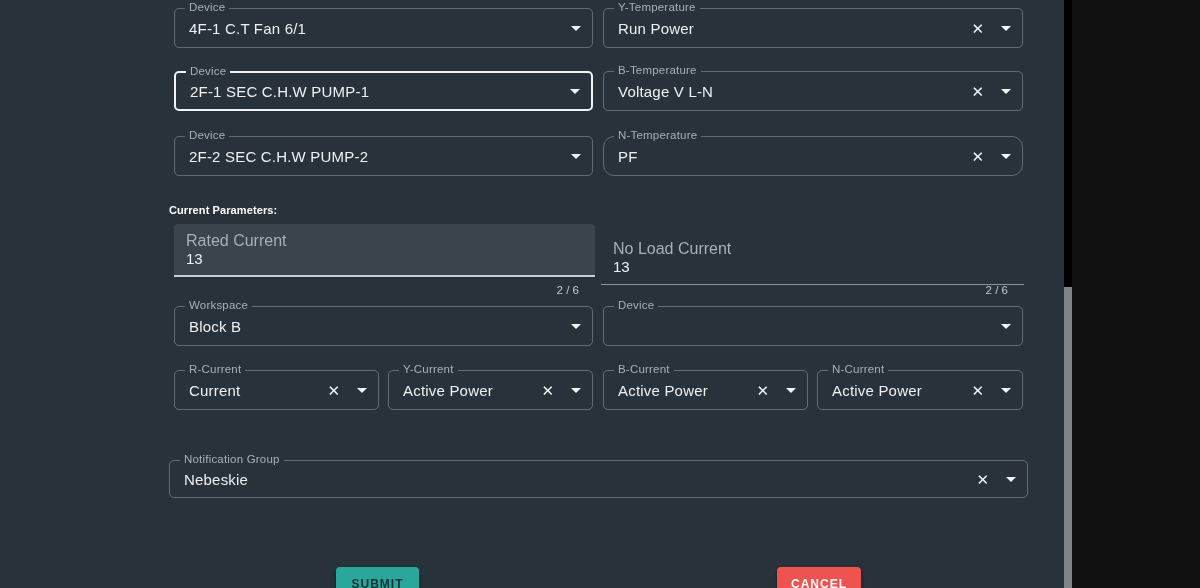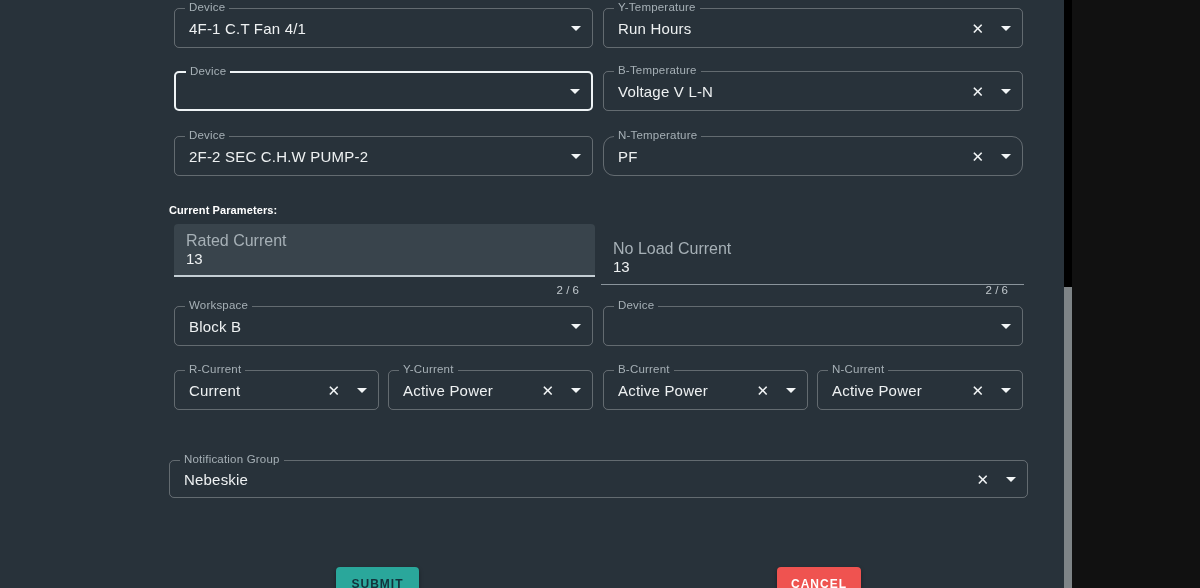--- a/index.html
+++ b/index.html
@@ -122,36 +122,37 @@
     cursor:pointer;
   }
 </style>
 </head>
 <body>
 
 <div class="page">
 
   <div class="sel" style="left:174px;top:8px;width:419px;">
     <span class="flabel">Device</span>
-    <span class="fvalue">4F-1 C.T Fan 4/1</span>
+    <span class="fvalue">4F-1 C.T Fan 6/1</span>
     <span class="ficons">
         <span class="caret"></span>
       </span>
   </div>
   <div class="sel" style="left:603px;top:8px;width:420px;">
     <span class="flabel">Y-Temperature</span>
-    <span class="fvalue">Run Hours</span>
+    <span class="fvalue">Run Power</span>
     <span class="ficons">
       <span class="clear">✕</span>
       <span class="caret"></span>
     </span>
   </div>
 
   <div class="sel focused" style="left:174px;top:71px;width:419px;">
     <span class="flabel">Device</span>
+    <span class="fvalue">2F-1 SEC C.H.W PUMP-1</span>
     <span class="ficons">
         <span class="caret"></span>
       </span>
   </div>
   <div class="sel" style="left:603px;top:71px;width:420px;">
     <span class="flabel">B-Temperature</span>
     <span class="fvalue">Voltage V L-N</span>
     <span class="ficons">
       <span class="clear">✕</span>
       <span class="caret"></span>

